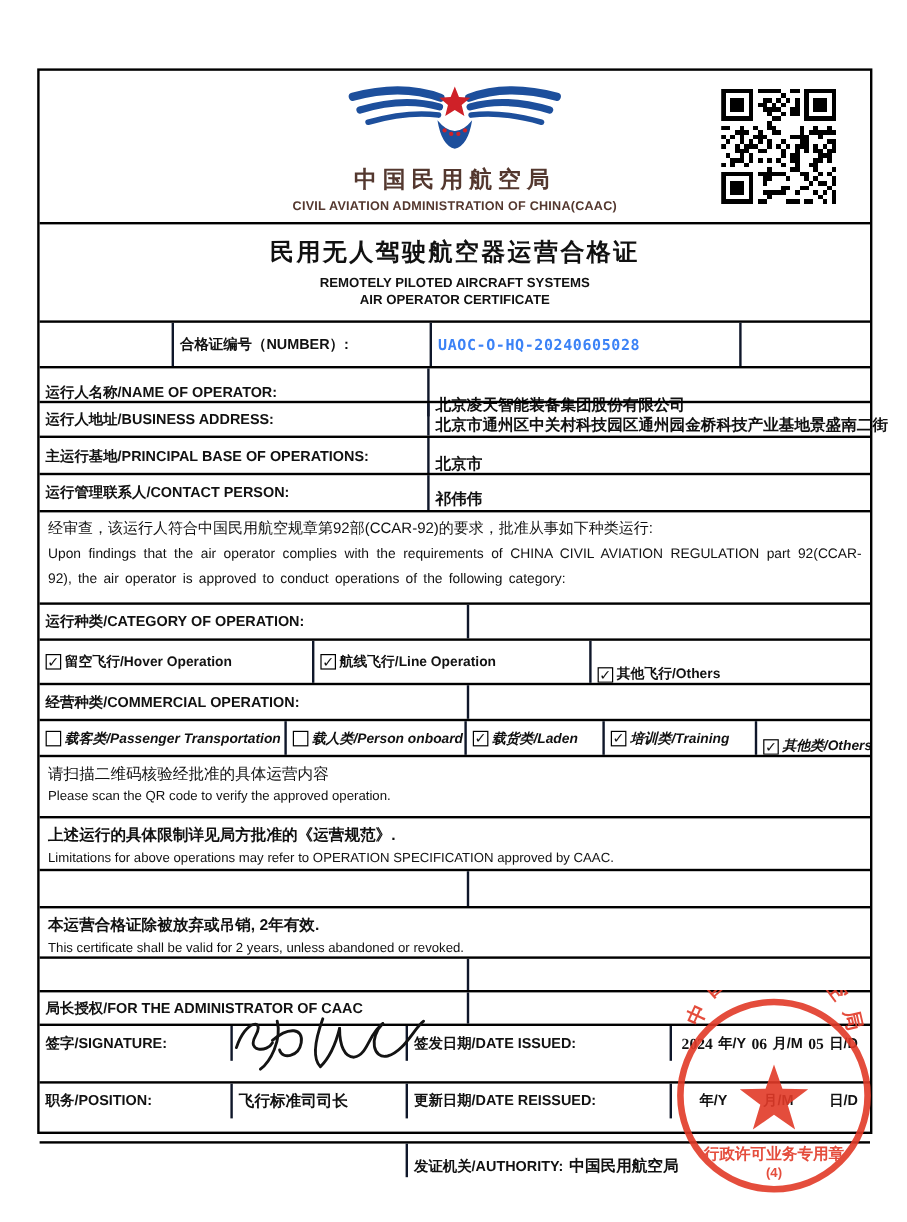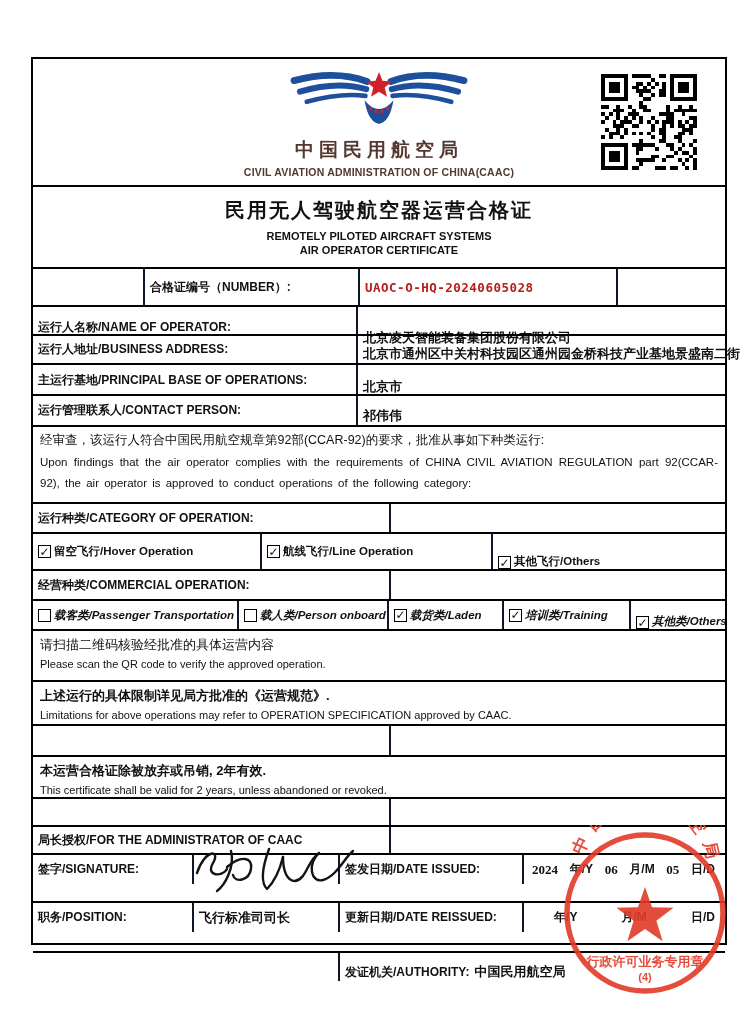--- a/index.html
+++ b/index.html
@@ -31,26 +31,26 @@
   .r19{top:842px;height:31px;}
   .r20{top:892px;height:30px;}
   .c{border-right:2px solid #0f172a;box-sizing:border-box;display:flex;
      align-items:center;padding:0 5px;overflow:hidden;}
   .c.nb{border-right:none;}
   .c.ovf{overflow:visible;}
   .w112{width:112px;flex:none}.w215{width:215px;flex:none}.w258{width:258px;flex:none}
   .w325{width:325px;flex:none}.w358{width:358px;flex:none}.w229{width:229px;flex:none}
   .w231{width:231px;flex:none}.w206{width:206px;flex:none}.w150{width:150px;flex:none}
   .w115{width:115px;flex:none}.w127{width:127px;flex:none}.w161{width:161px;flex:none}
-  .w146{width:146px;flex:none}.w184{width:184px;flex:none}.w307{width:307px;flex:none}
+  .w146{width:146px;flex:none}.w184{width:220px;flex:none}.w307{width:307px;flex:none}
   .fx{flex:1;align-items:flex-end;}
   .lbl{font-size:12px;font-weight:600;letter-spacing:0;white-space:nowrap;}
   .val{font-size:13px;font-weight:700;white-space:nowrap;
        font-family:"Liberation Serif","DejaVu Serif",serif;}
-  .num{font-size:12.5px;font-weight:700;color:#b91c1c;letter-spacing:.5px;
+  .num{font-size:12.5px;font-weight:700;color:#3b82f6;letter-spacing:.5px;
        font-family:"DejaVu Sans Mono","Liberation Mono",monospace;white-space:nowrap;}
   .hdr-center{width:100%;text-align:center;padding-top:8px;box-sizing:border-box;}
   .agency-cn{font-size:19px;font-weight:600;letter-spacing:5px;color:#54382f;
              font-family:"Liberation Serif","DejaVu Serif",serif;margin-top:2px;}
   .agency-en{font-size:10.5px;font-weight:700;color:#54382f;margin-top:3px;letter-spacing:.2px;}
   .qr-box{position:absolute;right:28px;top:15px;width:96px;height:96px;}
   .title-cn{font-size:20px;font-weight:600;letter-spacing:2px;margin-top:10px;
             font-family:"Liberation Serif","DejaVu Serif",serif;}
   .title-en{font-size:11px;font-weight:700;line-height:14px;margin-top:5px;}
   .title-en2{font-size:11px;font-weight:700;line-height:14px;}

